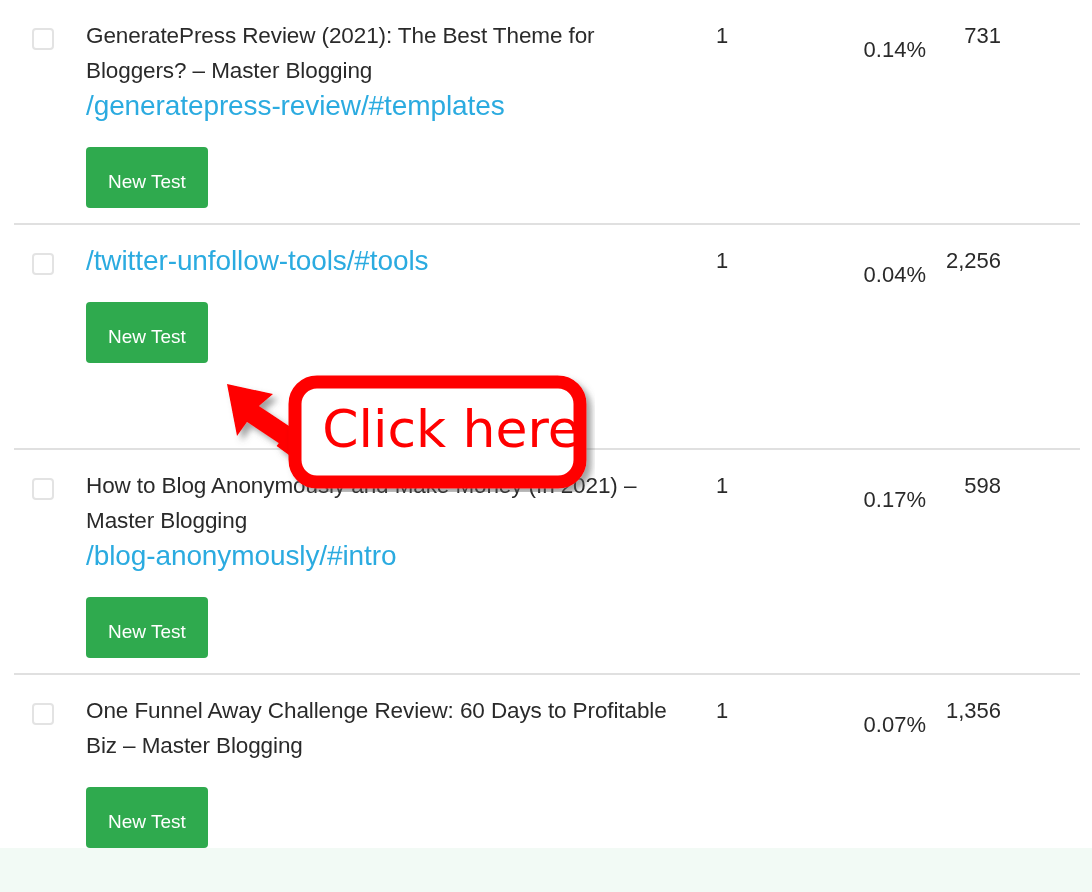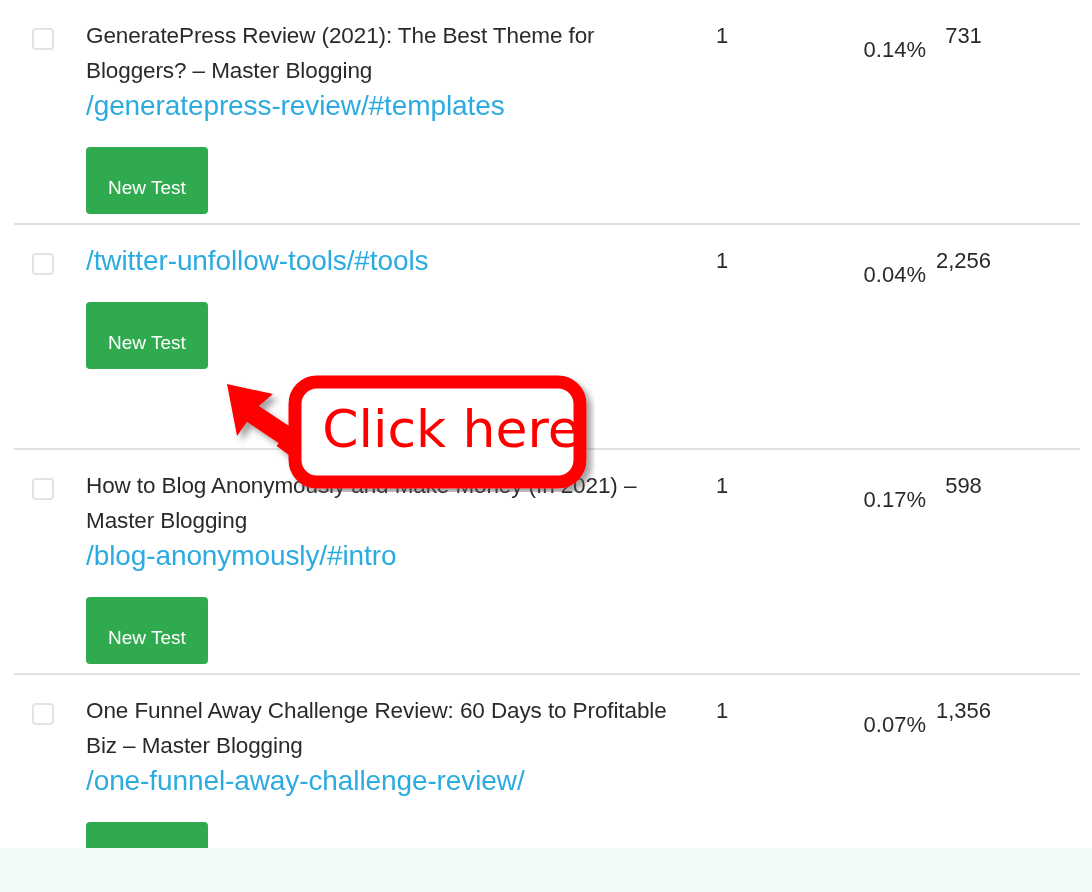--- a/index.html
+++ b/index.html
@@ -85,21 +85,21 @@
   .new-test-btn {
     display: inline-block;
     background: #34a853;
     background: #2ea44f;
     background-color: #2faa4e;
     color: #ffffff;
     font-size: 19px;
     font-family: "Liberation Sans", sans-serif;
     border: none;
     border-radius: 4px;
-    padding: 30px 22px 15px 22px;
+    padding: 24px 22px 15px 22px;
     line-height: 22px;
     cursor: pointer;
   }
 
   
   .num {
     font-size: 22px;
     line-height: 35px;
     color: #2a2a2a;
     padding-top: 0px;
@@ -114,21 +114,21 @@
   .col-ctr {
     flex: 0 0 130px;
     width: 130px;
     text-align: right;
     box-sizing: border-box;
     margin-top: 14px;
   }
   .col-impr {
     flex: 0 0 110px;
     width: 110px;
-    text-align: center;
+    text-align: right;
     padding-right: 35px;
     box-sizing: border-box;
   }
 
   
   #bottom-fade {
     position: absolute;
     left: 0;
     bottom: 0;
     width: 1092px;
@@ -207,21 +207,20 @@
         <div class="num col-ctr">0.17%</div>
         <div class="num col-impr">598</div>
         <div class="divider"></div>
       </div>
       <div class="row">
         <div class="cb-cell">
           <div class="checkbox"></div>
         </div>
         <div class="main-cell">
           <div class="title">One Funnel Away Challenge Review: 60 Days to Profitable Biz – Master Blogging</div>
-          <div class="url">/one-funnel-away-challenge-review/</div>
           <div class="btn-wrap"><button class="new-test-btn">New Test</button></div>
         </div>
         <div class="num col-clicks">1</div>
         <div class="num col-ctr">0.07%</div>
         <div class="num col-impr">1,356</div>
       </div>
     </div>
 
   <div id="bottom-fade"></div>
 

